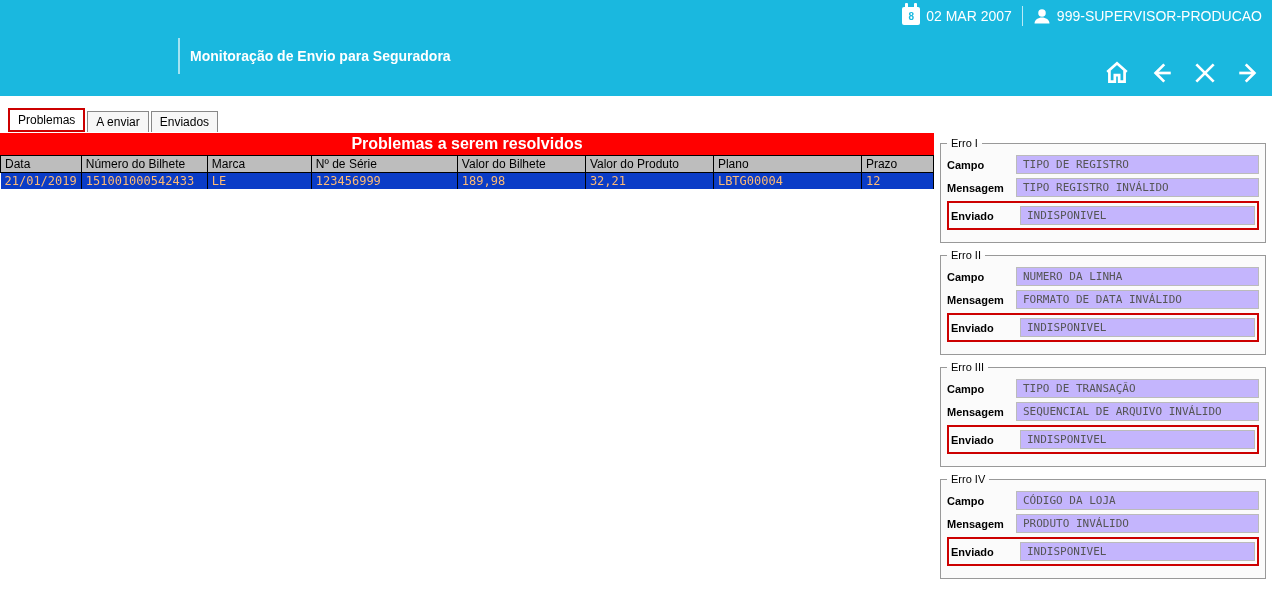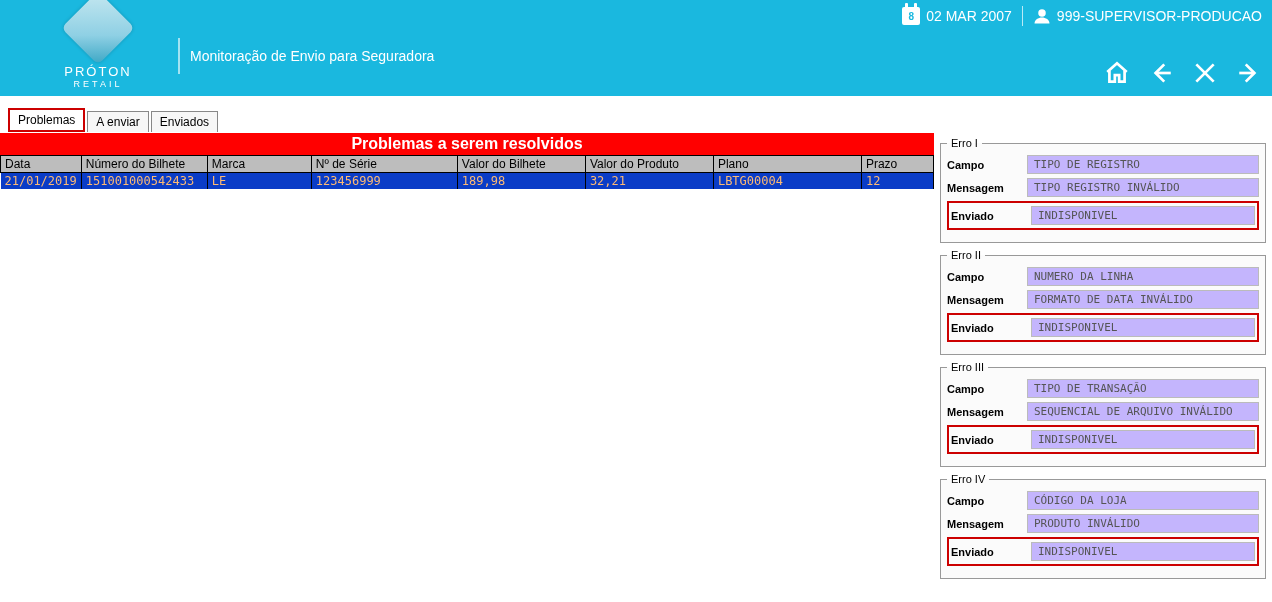--- a/index.html
+++ b/index.html
@@ -40,21 +40,21 @@
   }
   .logo-sub {
     font-size: 9px;
     letter-spacing: 3px;
   }
   .page-title {
     position: absolute;
     left: 190px;
     top: 48px;
     font-size: 14px;
-    font-weight: normal;
+    font-weight: bold;
     color: #fff;
   }
   .page-title::before {
     content: "";
     position: absolute;
     left: -12px;
     top: -10px;
     width: 2px;
     height: 36px;
     background: rgba(255,255,255,.6);
@@ -185,21 +185,21 @@
     padding: 6px 6px 8px 6px;
     background: #fbfbfb;
   }
   fieldset.err legend {
     font-size: 11px;
     padding: 0 4px;
   }
   .err-row {
     display: flex;
     align-items: center;
-    gap: 20px;
+    gap: 9px;
     margin-bottom: 4px;
   }
   .err-row.boxed {
     border: 2px solid #c00;
     padding: 3px 2px;
     margin-top: 2px;
   }
   .err-label {
     width: 60px;
     font-size: 11px;
@@ -214,25 +214,20 @@
     font-size: 11px;
     color: #555;
     min-height: 16px;
   }
   .num-r { text-align: left; }
 </style>
 </head>
 <body>
 
 <div class="topbar">
-  <div class="logo">
-    <div class="logo-box"></div>
-    <div class="logo-text">PRÓTON</div>
-    <div class="logo-sub">RETAIL</div>
-  </div>
   <div class="page-title">Monitoração de Envio para Seguradora</div>
 
   <div class="top-right">
     <span class="cal-icon">8</span>
     <span>02 MAR 2007</span>
     <span class="sep"></span>
     <span class="user-icon">
       <svg width="18" height="18" viewBox="0 0 24 24" fill="#fff">
           <circle cx="12" cy="8" r="5"></circle>
           <path d="M2 22c0-5 5-8 10-8s10 3 10 8"></path>

